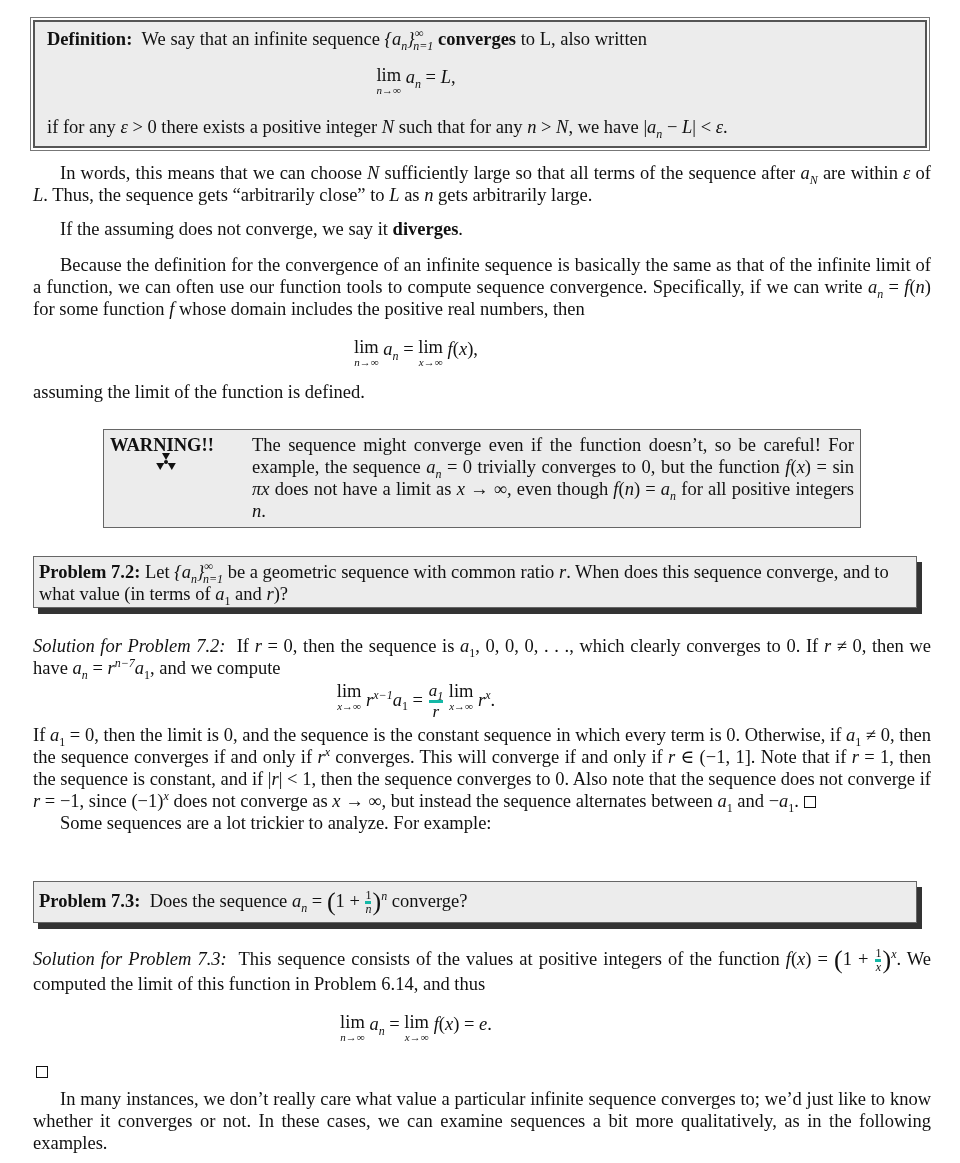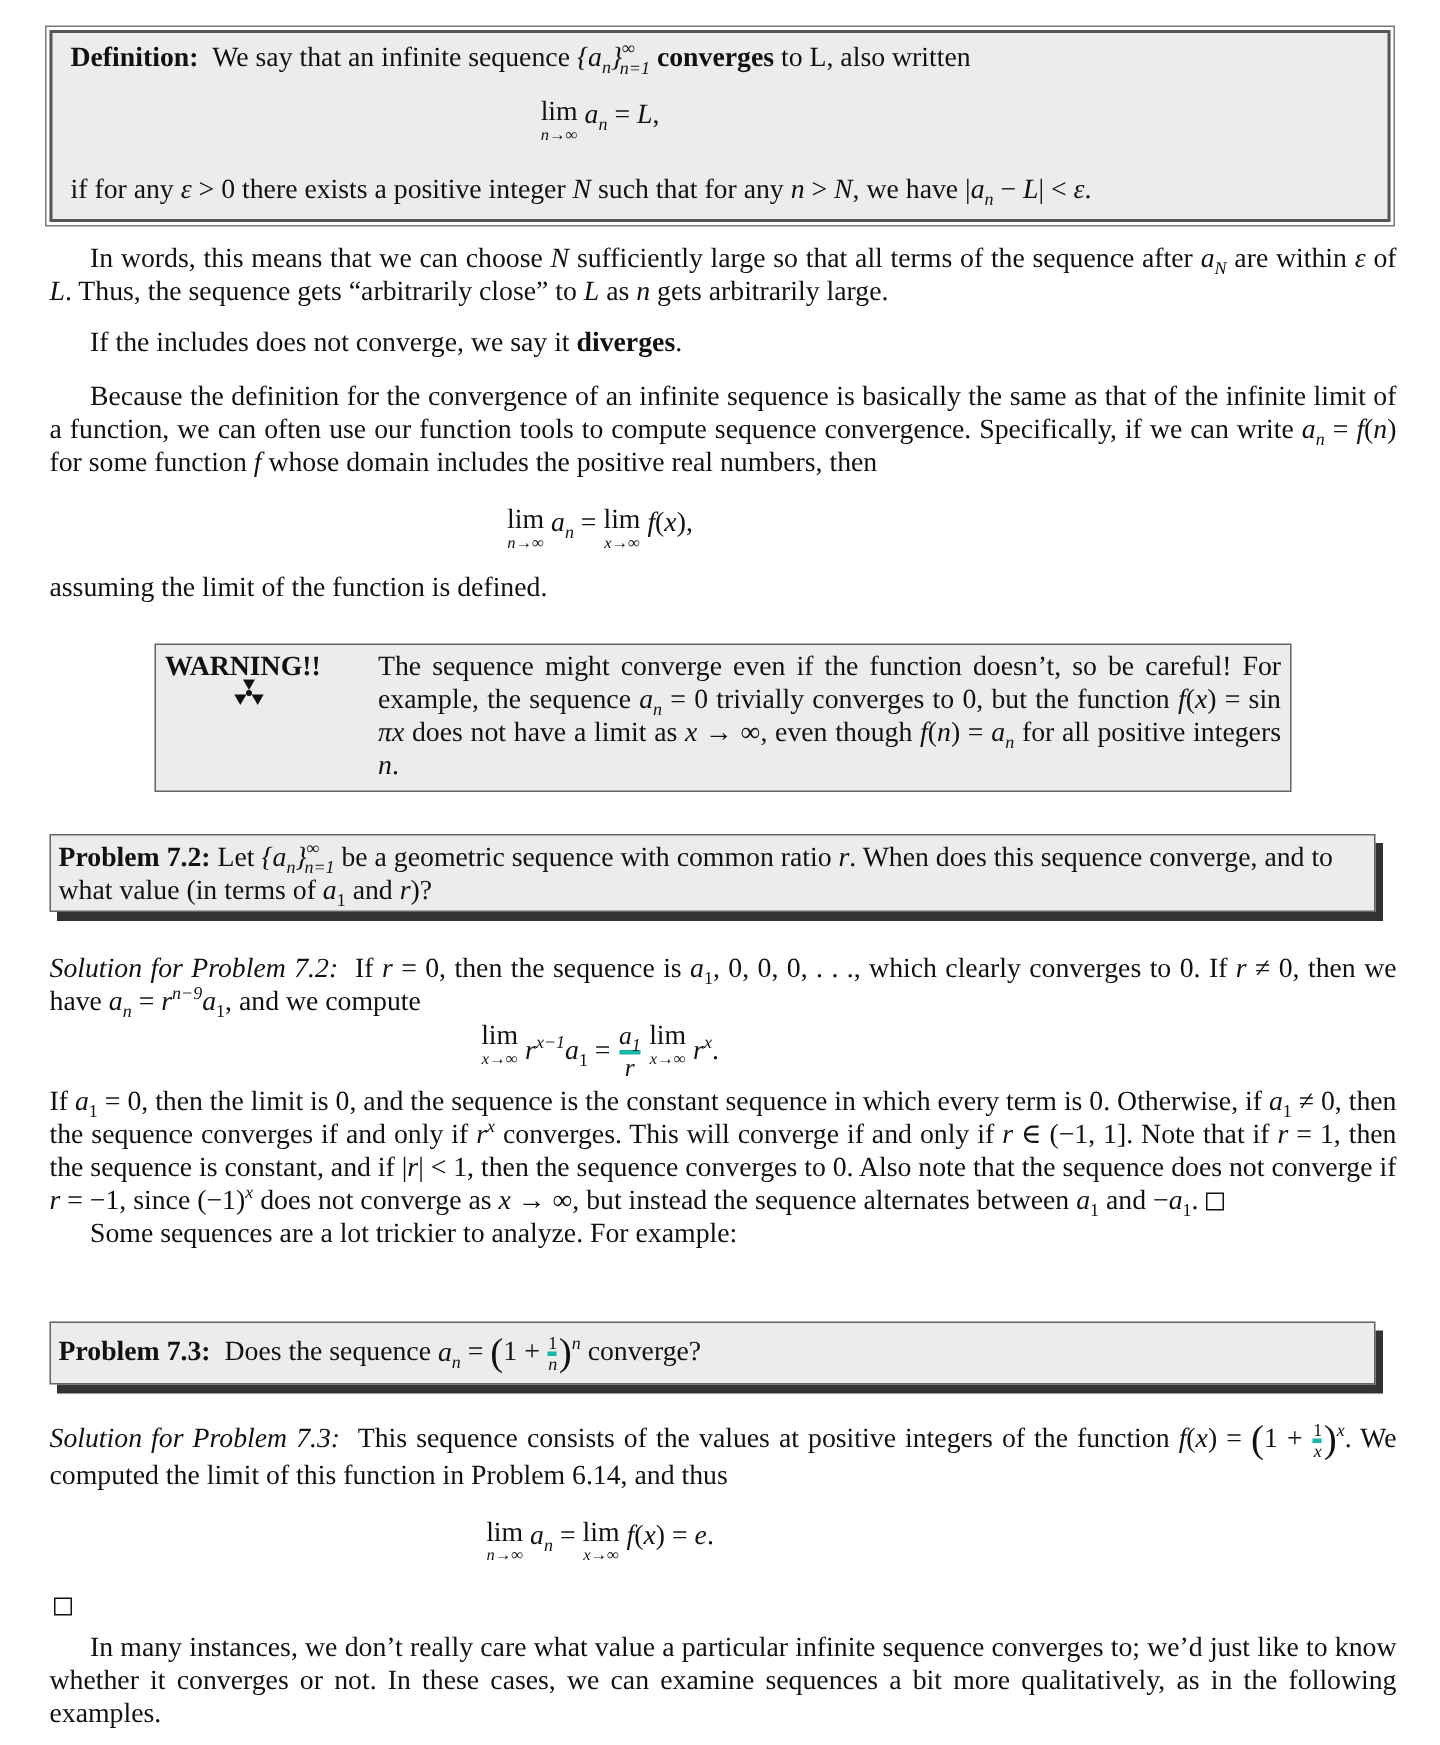--- a/index.html
+++ b/index.html
@@ -3,21 +3,21 @@
 <meta charset="utf-8">
 <style>
   html,body{margin:0;padding:0;background:#ffffff;}
   body{width:960px;height:1163px;position:relative;overflow:hidden;
        font-family:"Liberation Serif","DejaVu Serif",serif;color:#111;font-size:18.5px;line-height:22px;}
   .m{font-style:italic;}
   sub,sup{font-size:12px;line-height:0;}
   .abs{position:absolute;font-family:Liberation Serif, serif;}
   .para{position:absolute;left:33px;width:898px;text-align:justify;}
   .indent{text-indent:27px;}
-  .center{position:absolute;left:0;width:800px;text-align:center;}
+  .center{position:absolute;left:16px;width:800px;text-align:center;}
   .lim{display:inline-block;text-align:center;vertical-align:top;line-height:18px;}
   .lim .under{display:block;font-size:11px;line-height:12px;font-style:italic;}
   .defbox{position:absolute;left:33px;top:20px;width:890px;height:124px;
           border:2px solid #555;background:#ececec;box-shadow:0 0 0 2px #fff,0 0 0 3px #777;}
   .warnbox{position:absolute;left:103px;top:429px;width:756px;height:97px;border:1px solid #666;background:#ececec;}
   .probbox{position:absolute;border:1px solid #666;background:#ececec;box-shadow:5px 6px 0 #333;}
   .frac{display:inline-block;vertical-align:middle;text-align:center;font-size:12px;line-height:11px;margin:0 1px;}
   .frac span{display:block;}
   .frac .num{border-bottom:3px solid #14b8a6;}
   .qed{display:inline-block;width:10px;height:10px;border:1px solid #111;vertical-align:-1px;}
@@ -40,21 +40,21 @@
 </div>
 <div class="abs" style="left:47px;top:116px;width:880px;">
   if for any <span class="m">ε</span> &gt; 0 there exists a positive integer <span class="m">N</span> such that for any <span class="m">n</span> &gt; <span class="m">N</span>, we have |<span class="m">a<sub>n</sub></span> − <span class="m">L</span>| &lt; <span class="m">ε</span>.
 </div>
 
 <div class="para indent" style="top:162px;">
   In words, this means that we can choose <span class="m">N</span> sufficiently large so that all terms of the sequence after <span class="m">a<sub>N</sub></span> are within <span class="m">ε</span> of <span class="m">L</span>. Thus, the sequence gets “arbitrarily close” to <span class="m">L</span> as <span class="m">n</span> gets arbitrarily large.
 </div>
 
 <div class="para indent" style="top:218px;">
-  <span>If the includes does not converge, we say it</span> <b>diverges</b><span>.</span>
+  <span>If the assuming does not converge, we say it</span> <b>diverges</b><span>.</span>
 </div>
 
 <div class="para indent" style="top:254px;">
   Because the definition for the convergence of an infinite sequence is basically the same as that of the infinite limit of a function, we can often use our function tools to compute sequence convergence. Specifically, if we can write <span class="m">a<sub>n</sub></span> = <span class="m">f</span>(<span class="m">n</span>) for some function <span class="m">f</span> whose domain includes the positive real numbers, then
 </div>
 
 <div class="center" style="top:338px;">
   <span class="lim"><span>lim</span><span class="under">n→∞</span></span>
   <span class="m">a<sub>n</sub></span> =
   <span class="lim"><span>lim</span><span class="under">x→∞</span></span>
@@ -77,21 +77,21 @@
   The sequence might converge even if the function doesn’t, so be careful! For example, the sequence <span class="m">a<sub>n</sub></span> = 0 trivially converges to 0, but the function <span class="m">f</span>(<span class="m">x</span>) = sin <span class="m">πx</span> does not have a limit as <span class="m">x</span> → ∞, even though <span class="m">f</span>(<span class="m">n</span>) = <span class="m">a<sub>n</sub></span> for all positive integers <span class="m">n</span>.
 </div>
 
 <div class="probbox" style="left:33px;top:556px;width:882px;height:50px;"></div>
 <div class="abs" style="left:39px;top:561px;width:876px;">
   <b>Problem 7.2:</b>
   Let <span class="m">{a<sub>n</sub>}<sup style="vertical-align:8px">∞</sup><sub style="margin-left:-10px">n=1</sub></span> be a geometric sequence with common ratio <span class="m">r</span>. When does this sequence converge, and to what value (in terms of <span class="m">a</span><sub>1</sub> and <span class="m">r</span>)?
 </div>
 
 <div class="para" style="top:635px;">
-  <i>Solution for Problem 7.2:</i>&nbsp; If <span class="m">r</span> = 0, then the sequence is <span class="m">a</span><sub>1</sub>, 0, 0, 0, . . ., which clearly converges to 0. If <span class="m">r</span> ≠ 0, then we have <span class="m">a<sub>n</sub></span> = <span class="m">r</span><sup class="m">n−9</sup><span class="m">a</span><sub>1</sub>, and we compute
+  <i>Solution for Problem 7.2:</i>&nbsp; If <span class="m">r</span> = 0, then the sequence is <span class="m">a</span><sub>1</sub>, 0, 0, 0, . . ., which clearly converges to 0. If <span class="m">r</span> ≠ 0, then we have <span class="m">a<sub>n</sub></span> = <span class="m">r</span><sup class="m">n−7</sup><span class="m">a</span><sub>1</sub>, and we compute
 </div>
 <div class="center" style="top:682px;">
   <span class="lim"><span>lim</span><span class="under">x→∞</span></span>
   <span class="m">r</span><sup class="m">x−1</sup><span class="m">a</span><sub>1</sub> =
   <span class="frac" style="font-size:17px;line-height:18px;"><span class="num m">a<sub>1</sub></span><span class="m">r</span></span>
   <span class="lim"><span>lim</span><span class="under">x→∞</span></span>
   <span class="m">r</span><sup class="m">x</sup>.
 </div>
 <div class="para" style="top:724px;">
   If <span class="m">a</span><sub>1</sub> = 0, then the limit is 0, and the sequence is the constant sequence in which every term is 0. Otherwise, if <span class="m">a</span><sub>1</sub> ≠ 0, then the sequence converges if and only if <span class="m">r<sup>x</sup></span> converges. This will converge if and only if <span class="m">r</span> ∈ (−1, 1]. Note that if <span class="m">r</span> = 1, then the sequence is constant, and if |<span class="m">r</span>| &lt; 1, then the sequence converges to 0. Also note that the sequence does not converge if <span class="m">r</span> = −1, since (−1)<sup class="m">x</sup> does not converge as <span class="m">x</span> → ∞, but instead the sequence alternates between <span class="m">a</span><sub>1</sub> and −<span class="m">a</span><sub>1</sub>. <span class="qed"></span>

